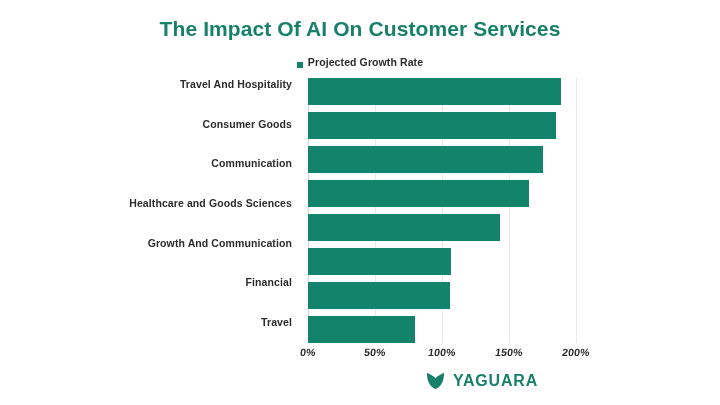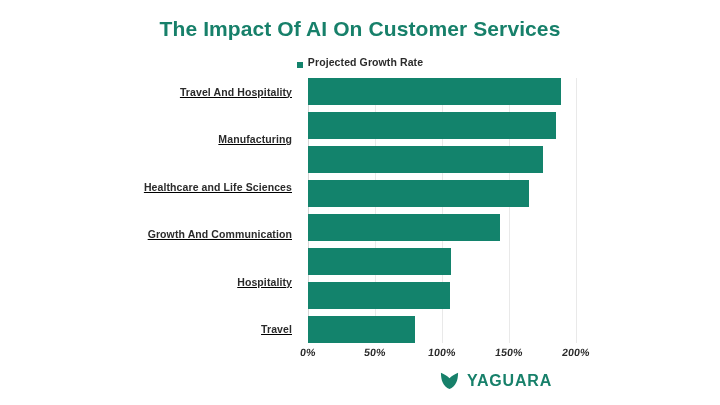--- a/index.html
+++ b/index.html
@@ -117,23 +117,22 @@
     top: 78px;
     width: 240px;
     height: 265px;
     display: flex;
     flex-direction: column;
     justify-content: space-between;
   }
   .cat-row {
     height: 27px;
     display: flex;
-    align-items: center;
+    align-items: flex-start;
     justify-content: flex-end;
-    text-decoration: underline;
   }
   .cat-label {
     font-size: 10.5px;
     font-weight: bold;
     color: #2b2b2b;
     text-align: right;
     padding-right: 8px;
     white-space: nowrap;
     letter-spacing: 0.1px;
   }
@@ -153,21 +152,21 @@
     font-size: 10.5px;
     font-weight: bold;
     color: #2b2b2b;
     white-space: nowrap;
     letter-spacing: 0.2px;
   }
 
   
   .brand {
     position: absolute;
-    right: 18px;
+    right: 32px;
     bottom: 14px;
     display: flex;
     align-items: center;
     gap: 7px;
   }
   .brand-mark {
     width: 21px;
     height: 21px;
     display: block;
   }
@@ -188,30 +187,33 @@
   <div class="legend">
     <span class="legend-marker"></span>
     <span class="legend-label">Projected Growth Rate</span>
   </div>
 
   <div class="cat-labels">
     <div class="cat-row">
       <span class="cat-label">Travel And Hospitality</span>
     </div>
     <div class="cat-row">
-      <span class="cat-label">Manufacturing</span>
-    </div>
-    <div class="cat-row">
-      <span class="cat-label">Healthcare and Life Sciences</span>
+      <span class="cat-label">Consumer Goods</span>
+    </div>
+    <div class="cat-row">
+      <span class="cat-label">Communication</span>
+    </div>
+    <div class="cat-row">
+      <span class="cat-label">Healthcare and Goods Sciences</span>
     </div>
     <div class="cat-row">
       <span class="cat-label">Growth And Communication</span>
     </div>
     <div class="cat-row">
-      <span class="cat-label">Hospitality</span>
+      <span class="cat-label">Financial</span>
     </div>
     <div class="cat-row">
       <span class="cat-label">Travel</span>
     </div>
   </div>
 
   <div class="plot">
     <div class="gridlines" id="gridlines">
         <div class="gridline" style="left: 0%;"></div>
         <div class="gridline" style="left: 25%;"></div>

